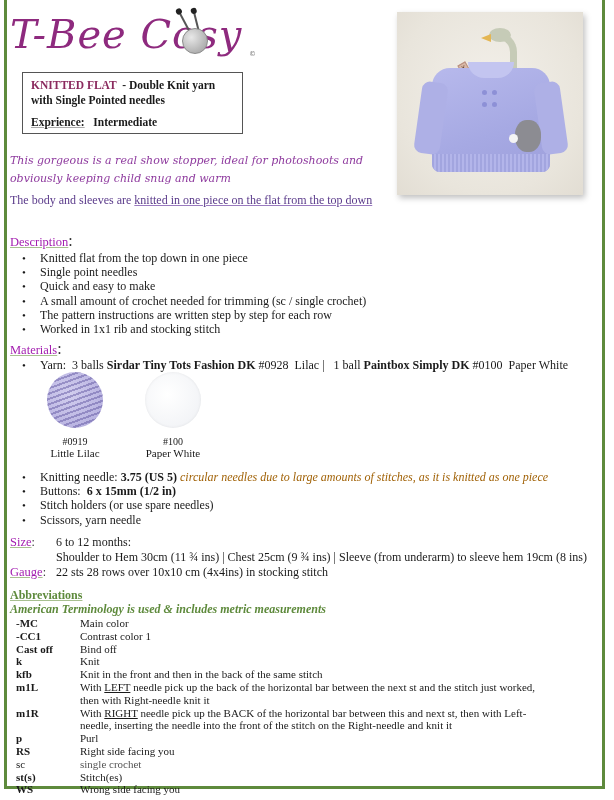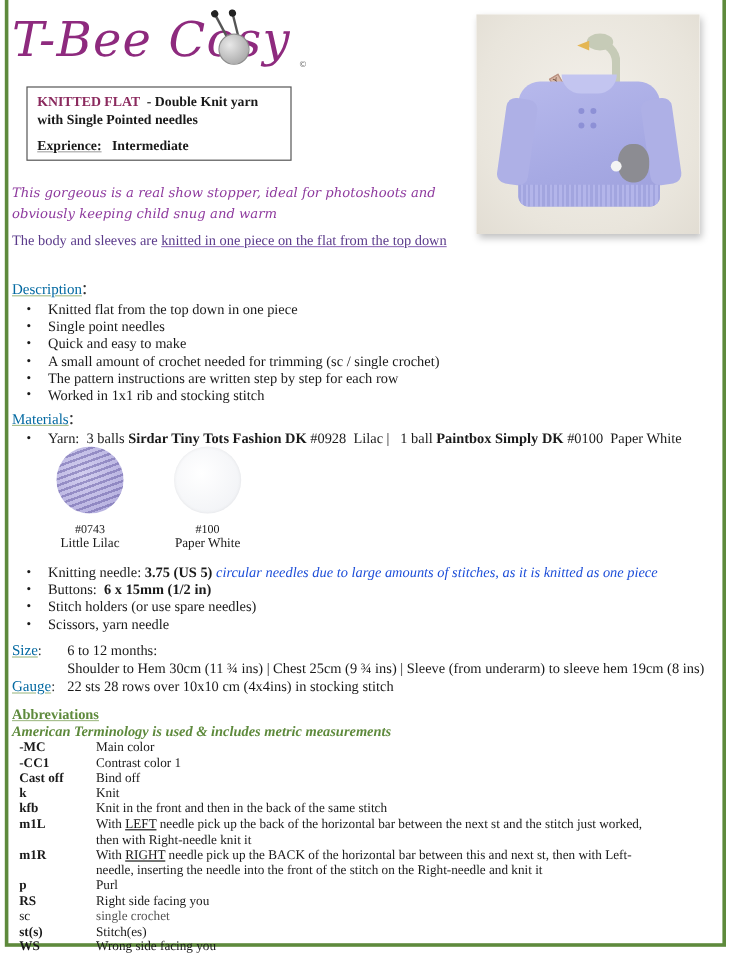--- a/index.html
+++ b/index.html
@@ -64,21 +64,21 @@
 
   
   .intro-script {
     position: absolute; left: 10px; top: 152px; width: 380px;
     font-family: "DejaVu Serif", serif; font-style: italic; font-size: 11px; line-height: 18px; color: #8e3a9e;
   }
   .intro-body { position: absolute; left: 10px; top: 193px; font-size: 12px; color: #5a3a8a; }
   .intro-body .link { text-decoration: underline; text-decoration-color: #9a7ac0; }
 
   
-  .section-label { font-size: 12.5px; color: #0369a1; text-decoration: underline; text-decoration-color: #a8c090; }
+  .section-label { font-size: 12.5px; color: #a21caf; text-decoration: underline; text-decoration-color: #a8c090; }
   .colon { color: #333; }
   ul.bullets { list-style: none; }
   ul.bullets li { position: relative; padding-left: 30px; font-size: 12px; line-height: 14.2px; }
   ul.bullets li::before { content: "•"; position: absolute; left: 12px; top: 0; font-size: 11px; }
 
   .desc { position: absolute; left: 10px; top: 232px; width: 590px; }
   .desc .section-label-row { margin-bottom: 1px; }
 
   .materials { position: absolute; left: 10px; top: 340px; width: 595px; }
   .materials .yarn-line b { font-weight: bold; margin-top: 20px; }
@@ -91,21 +91,21 @@
     background:
       repeating-linear-gradient(160deg, rgba(110,100,170,0.55) 0 2px, rgba(200,195,235,0.2) 2px 5px),
       radial-gradient(circle at 40% 40%, #d4d0ef, #a9a3d8);
   }
   .swatch.white { left: 98px; }
   .swatch.white .ball { background: radial-gradient(circle at 40% 40%, #ffffff, #eef0f4); box-shadow: inset 0 0 3px rgba(0,0,0,0.08); }
   .swatch .code { font-size: 10px; margin-top: 8px; line-height: 11px; }
   .swatch .name { font-size: 11px; line-height: 13px; }
 
   .materials2 { position: absolute; left: 10px; top: 470px; width: 595px; }
-  .materials2 .green-italic { font-style: italic; color: #1d4ed8; }
+  .materials2 .green-italic { font-style: italic; color: #a16207; }
   .materials2 b { font-weight: bold; }
 
   .size-block { position: absolute; left: 10px; top: 535px; width: 595px; font-size: 12px; line-height: 15px; }
   .size-block .row { display: flex; }
   .size-block .k { width: 46px; }
   .size-block .indent { padding-left: 46px; }
 
   .abbr-block { position: absolute; left: 10px; top: 588px; width: 595px; }
   .abbr-title { font-size: 12px; font-weight: bold; color: #5e8a3c; text-decoration: underline; text-decoration-color: #a8c090; line-height: 14px; }
   .abbr-sub { font-size: 12px; font-weight: bold; font-style: italic; color: #5e8a3c; line-height: 14px; margin-bottom: 1px; }
@@ -180,21 +180,21 @@
 <div class="materials">
   <div><span class="section-label">Materials</span><span class="colon">:</span></div>
   <ul class="bullets">
     <li class="yarn-line"><span style="white-space:pre">Yarn:  3 balls </span><b>Sirdar Tiny Tots Fashion DK</b><span style="white-space:pre"> #0928  Lilac |   1 ball </span><b>Paintbox Simply DK</b><span style="white-space:pre"> #0100  Paper White</span></li>
   </ul>
 </div>
 
 <div class="swatches">
   <div class="swatch lilac">
     <div class="ball"></div>
-    <div class="code">#0743</div>
+    <div class="code">#0919</div>
     <div class="name">Little Lilac</div>
   </div>
   <div class="swatch white">
     <div class="ball"></div>
     <div class="code">#100</div>
     <div class="name">Paper White</div>
   </div>
 </div>
 
 <div class="materials2">

